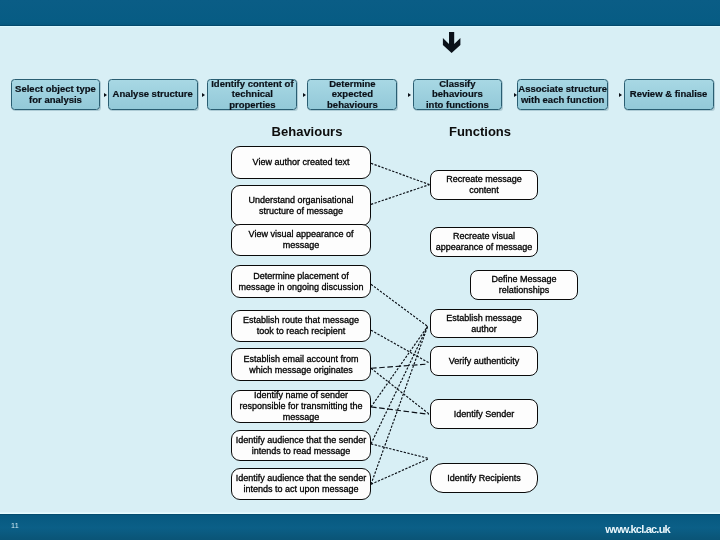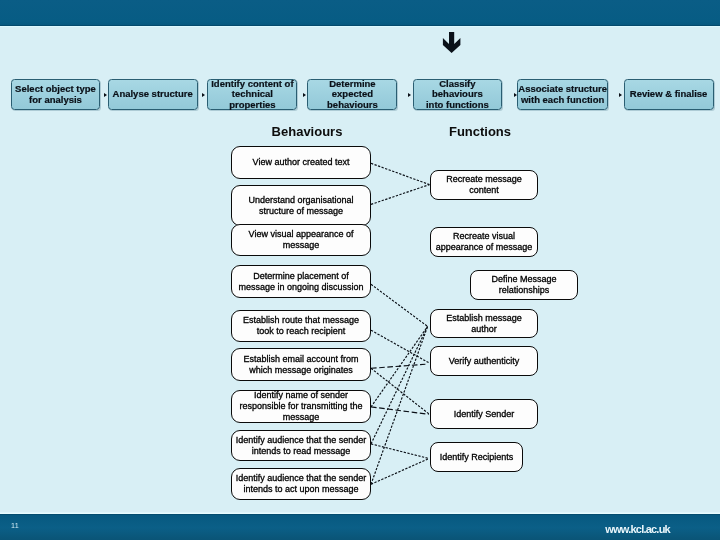--- a/index.html
+++ b/index.html
@@ -121,16 +121,16 @@
     </div>
     <div class="rbox" style="left: 430px; width: 108px; top: 309px; height: 29px; border-radius: 8px;">
       <div style="white-space: nowrap;"><span>Establish message</span><br><span>author</span></div>
     </div>
     <div class="rbox" style="left: 430px; width: 108px; top: 346px; height: 30px; border-radius: 8px;">
       <div style="white-space: nowrap;"><span>Verify authenticity</span></div>
     </div>
     <div class="rbox" style="left: 430px; width: 108px; top: 399px; height: 30px; border-radius: 8px;">
       <div style="white-space: nowrap;"><span>Identify Sender</span></div>
     </div>
-    <div class="rbox" style="left: 430px; width: 93px; top: 442px; height: 30px; border-radius: 8px;">
+    <div class="rbox" style="left: 430px; width: 108px; top: 463px; height: 30px; border-radius: 13px;">
       <div style="white-space: nowrap;"><span>Identify Recipients</span></div>
     </div>
   </div>
 
 </body></html>

